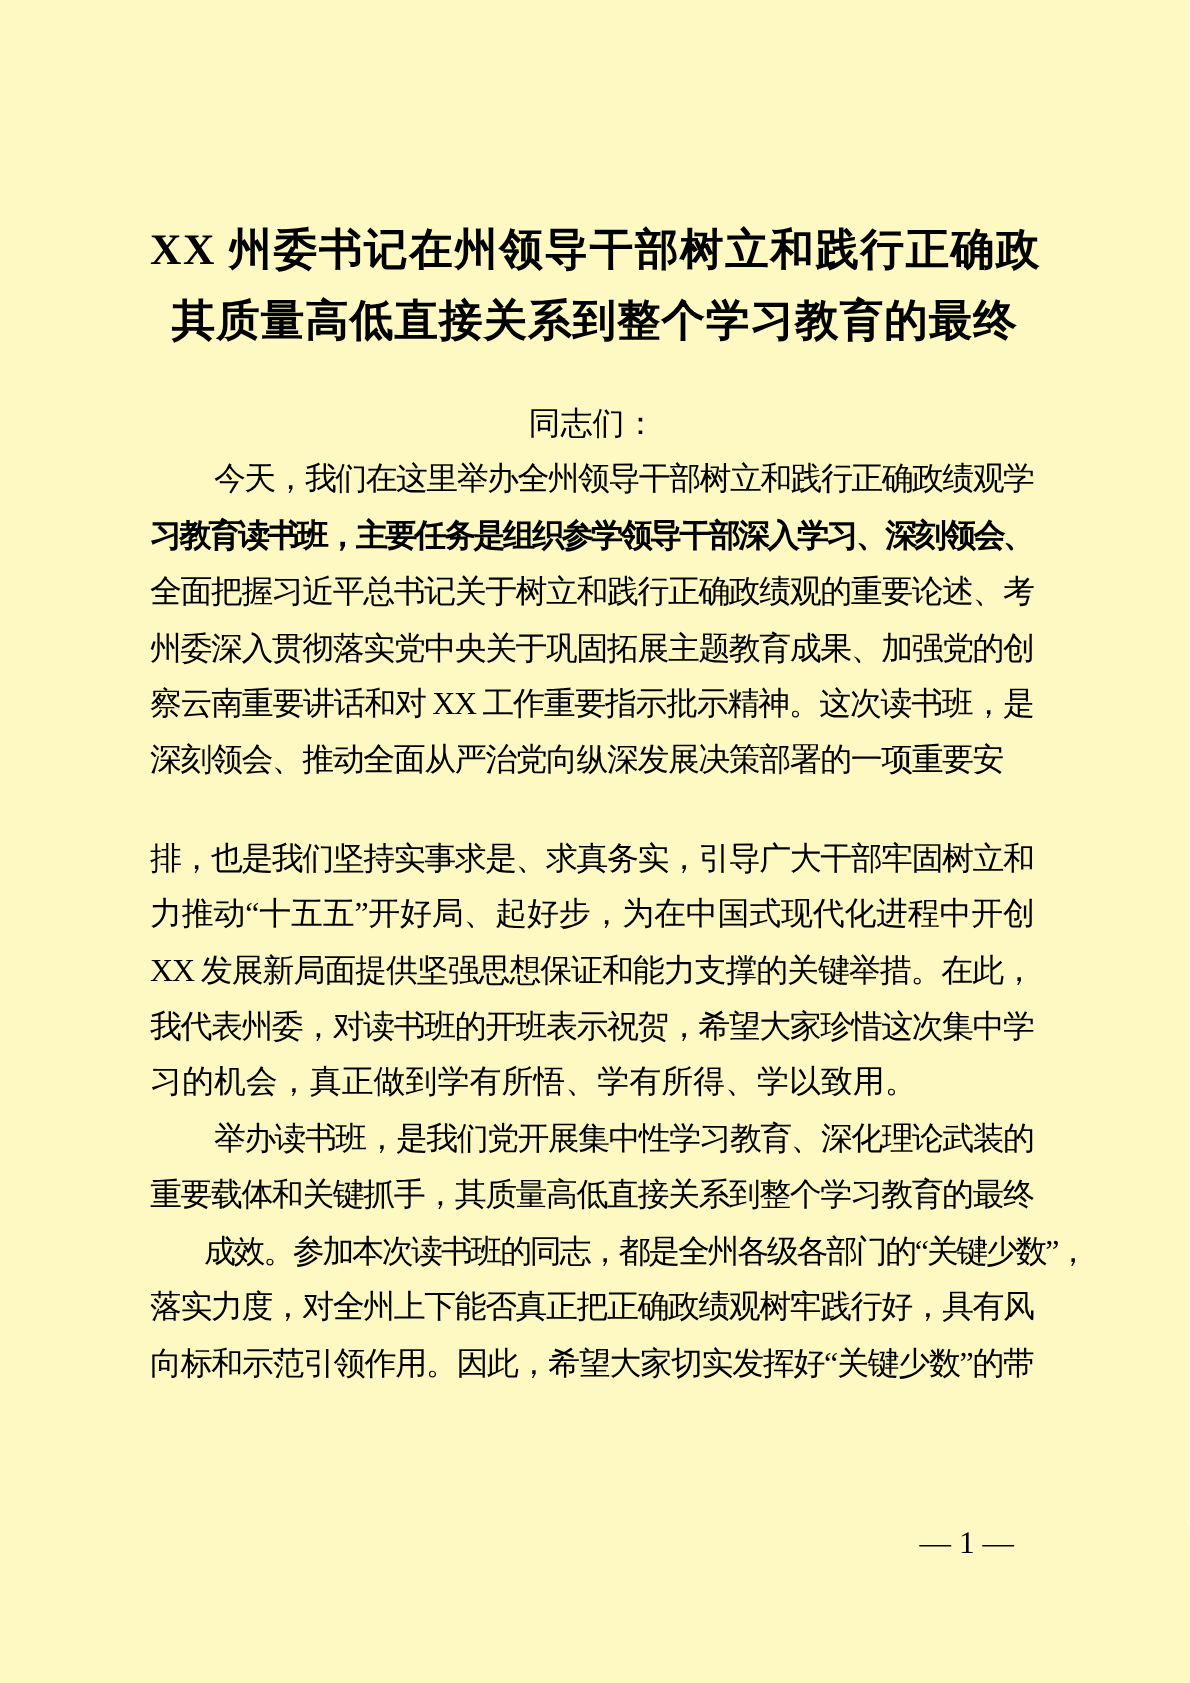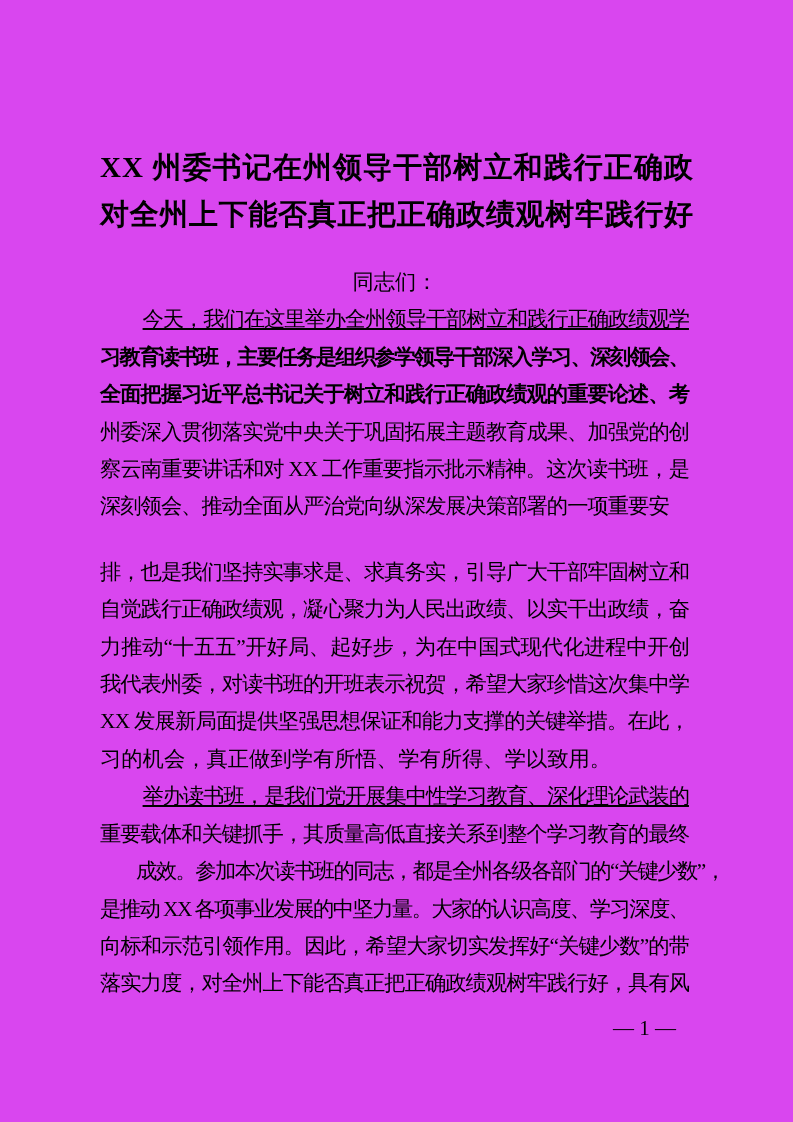--- a/index.html
+++ b/index.html
@@ -8,21 +8,21 @@
     height: 1122px;
     background: #ffffff;
     position: relative;
     overflow: hidden;
     font-family: "Liberation Serif", serif;
     color: #000000;
   }
   .page {
     position: absolute;
     inset: 0;
-    background: #d946ef;
+    background: #fef9c3;
   }
   .doc-title {
     margin: 144px 100px 0 100px;
     font-size: 29px;
     font-weight: 700;
     line-height: 47px;
   }
   .title-line {
     display: block;
     text-align: center;
@@ -35,61 +35,59 @@
   }
   .salutation {
     text-align: center;
   }
   .para { margin: 0; }
   .line {
     display: block;
     text-align: left;
     white-space: nowrap;
   }
-  .line.indent { text-indent: 2em; text-decoration: underline; }
+  .line.indent { text-indent: 2em; }
   .page-number {
     position: absolute;
     top: 1013px;
     right: 117px;
     font-size: 21px;
     line-height: 30px;
     white-space: nowrap;
   }
 </style>
 </head>
 <body>
 
 <div class="page">
 
   <h1 class="doc-title">
     <span class="title-line fit" style="letter-spacing: 1.09297px;"><span class="line-text">XX 州委书记在州领导干部树立和践行正确政</span></span>
-    <span class="title-line fit" style="letter-spacing: 0.684211px;"><span class="line-text">对全州上下能否真正把正确政绩观树牢践行好</span></span>
+    <span class="title-line fit" style="letter-spacing: 0.684211px;"><span class="line-text">其质量高低直接关系到整个学习教育的最终</span></span>
   </h1>
 
   <div class="doc-body">
     <div class="salutation">同志们：</div>
     <div id="paragraphs">
         <div class="line indent fit" style="letter-spacing: -1.06214px;"><span class="line-text">今天，我们在这里举办全州领导干部树立和践行正确政绩观学</span></div>
         <div class="line fit" style="letter-spacing: -1.68642px; font-weight: bold;"><span class="line-text">习教育读书班，主要任务是组织参学领导干部深入学习、深刻领会、</span></div>
-        <div class="line fit" style="letter-spacing: -0.986049px; font-weight: bold;"><span class="line-text">全面把握习近平总书记关于树立和践行正确政绩观的重要论述、考</span></div>
+        <div class="line fit" style="letter-spacing: -0.986049px;"><span class="line-text">全面把握习近平总书记关于树立和践行正确政绩观的重要论述、考</span></div>
         <div class="line fit" style="letter-spacing: -0.986049px;"><span class="line-text">州委深入贯彻落实党中央关于巩固拓展主题教育成果、加强党的创</span></div>
         <div class="line fit" style="letter-spacing: -0.88125px;"><span class="line-text">察云南重要讲话和对 XX 工作重要指示批示精神。这次读书班，是</span></div>
         <div class="line fit" style="letter-spacing: -0.986049px;"><span class="line-text">深刻领会、推动全面从严治党向纵深发展决策部署的一项重要安</span></div>
         <div class="line fit" style="letter-spacing: -0.986049px; margin-top: 28px;"><span class="line-text">排，也是我们坚持实事求是、求真务实，引导广大干部牢固树立和</span></div>
-        <div class="line fit" style="letter-spacing: -0.986049px;"><span class="line-text">自觉践行正确政绩观，凝心聚力为人民出政绩、以实干出政绩，奋</span></div>
         <div class="line fit" style="letter-spacing: -0.140067px;"><span class="line-text">力推动“十五五”开好局、起好步，为在中国式现代化进程中开创</span></div>
+        <div class="line fit" style="letter-spacing: -0.727909px;"><span class="line-text">XX 发展新局面提供坚强思想保证和能力支撑的关键举措。在此，</span></div>
         <div class="line fit" style="letter-spacing: -0.986049px;"><span class="line-text">我代表州委，对读书班的开班表示祝贺，希望大家珍惜这次集中学</span></div>
-        <div class="line fit" style="letter-spacing: -0.727909px;"><span class="line-text">XX 发展新局面提供坚强思想保证和能力支撑的关键举措。在此，</span></div>
         <div class="line"><span class="line-text">习的机会，真正做到学有所悟、学有所得、学以致用。</span></div>
         <div class="para"></div>
         <div class="line indent fit" style="letter-spacing: -1.06214px;"><span class="line-text">举办读书班，是我们党开展集中性学习教育、深化理论武装的</span></div>
         <div class="line fit" style="letter-spacing: -0.986049px;"><span class="line-text">重要载体和关键抓手，其质量高低直接关系到整个学习教育的最终</span></div>
         <div class="line fit" style="letter-spacing: -1.55052px; margin-left: 36px;"><span class="line-text">成效。参加本次读书班的同志，都是全州各级各部门的“关键少数”，</span></div>
-        <div class="line fit" style="letter-spacing: -1.53982px;"><span class="line-text">是推动 XX 各项事业发展的中坚力量。大家的认识高度、学习深度、</span></div>
+        <div class="line fit" style="letter-spacing: -0.986049px;"><span class="line-text">落实力度，对全州上下能否真正把正确政绩观树牢践行好，具有风</span></div>
         <div class="line fit" style="letter-spacing: -0.869612px;"><span class="line-text">向标和示范引领作用。因此，希望大家切实发挥好“关键少数”的带</span></div>
-        <div class="line fit" style="letter-spacing: -0.986049px;"><span class="line-text">落实力度，对全州上下能否真正把正确政绩观树牢践行好，具有风</span></div>
         <div class="para"></div>
       </div>
   </div>
 
   <div class="page-number">— 1 —</div>
 
 </div>
 
 </body></html>

